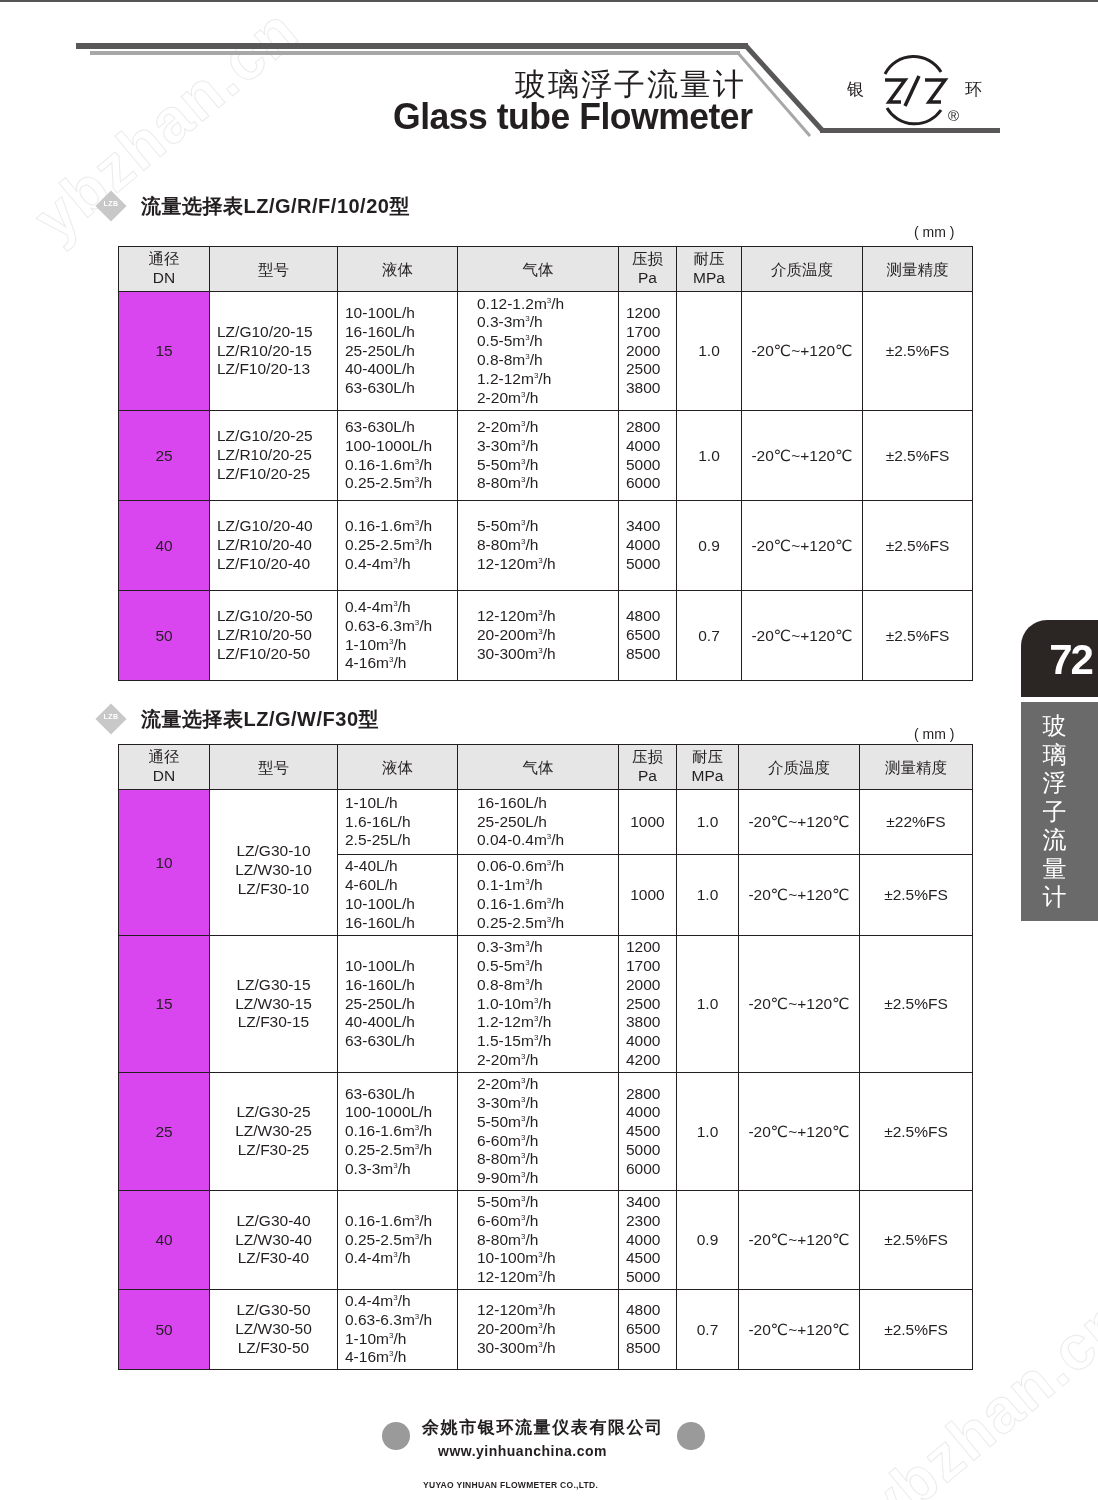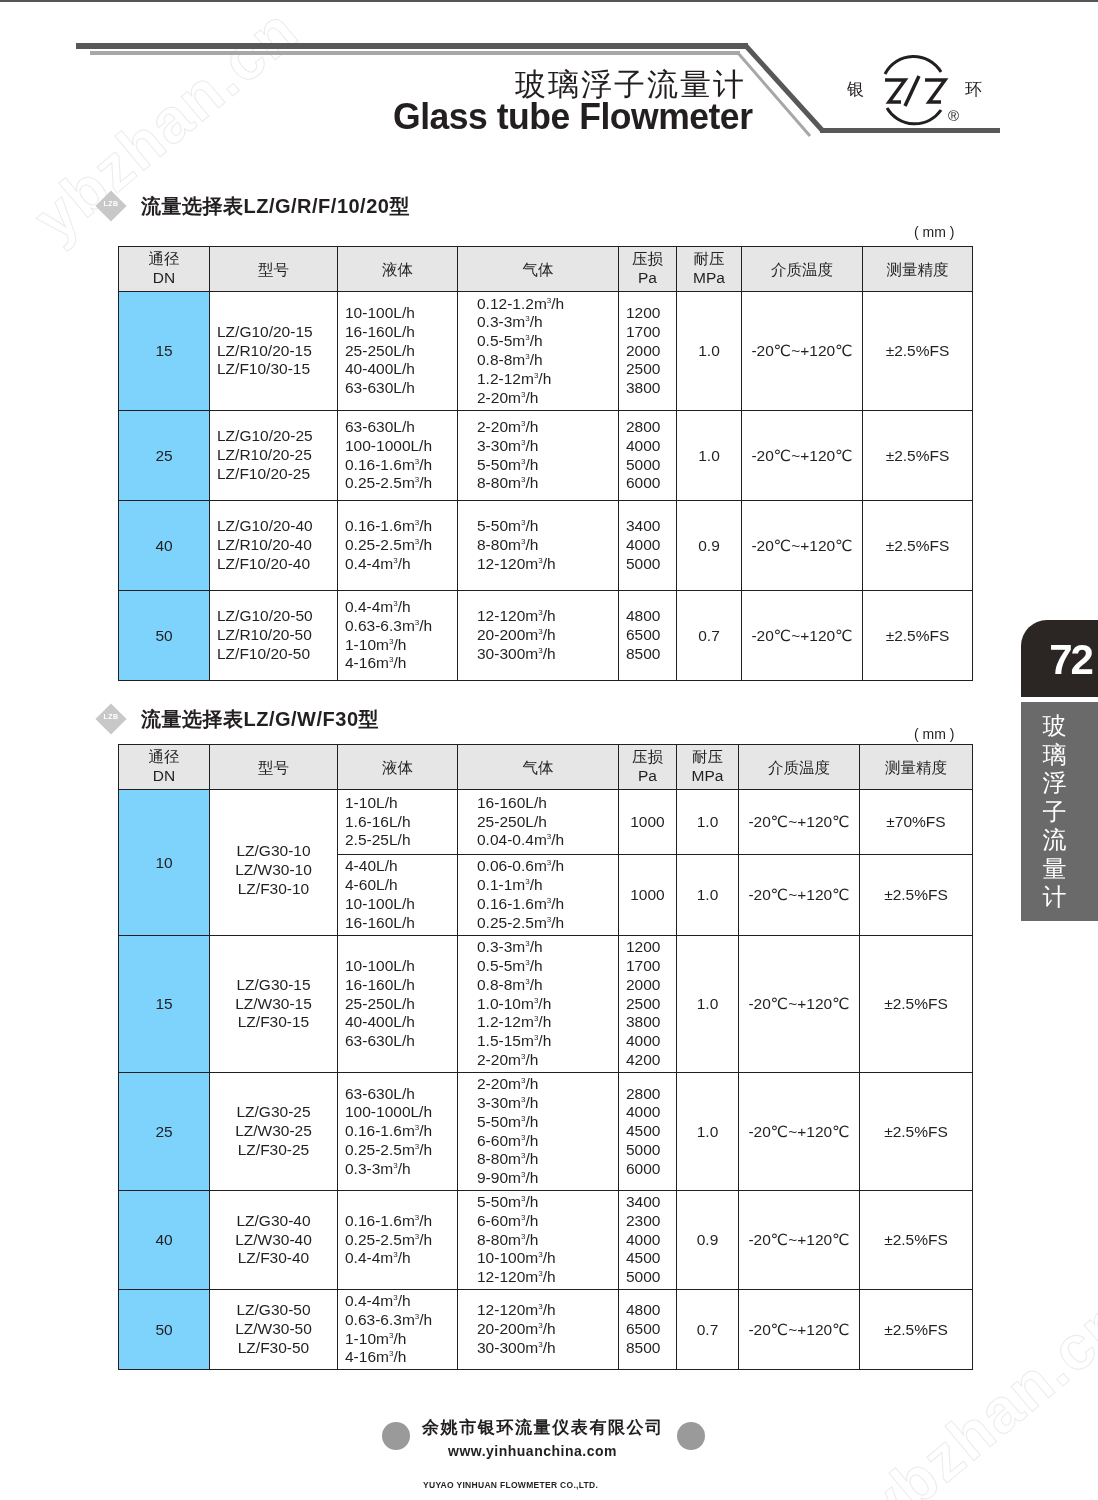--- a/index.html
+++ b/index.html
@@ -25,38 +25,38 @@
   .diamond { width: 36px; height: 36px; position: relative; }
   .diamond .shape { position: absolute; left: 7px; top: 7px; width: 22px; height: 22px; background: #c8c8c8; transform: rotate(45deg); }
   .diamond .txt { position: absolute; left: 0; top: 12px; width: 36px; text-align: center; font-size: 7px; color: #fff; letter-spacing: 0.5px; font-weight: bold; }
   .sec-title .label { margin-left: 12px; font-size: 20px; font-weight: bold; color: #231f20; letter-spacing: 0.5px; }
   .unit { position: absolute; font-size: 14px; color: #231f20; }
 
   
   table.spec { position: absolute; border-collapse: collapse; font-size: 15.5px; color: #231f20; table-layout: fixed; }
   table.spec th, table.spec td { border: 1.3px solid #231f20; vertical-align: middle; }
   table.spec th { background: #e6e6e6; font-weight: normal; text-align: center; line-height: 19px; font-size: 15.5px; }
-  table.spec td.dn { background: #7dd3fc; text-align: center; }
+  table.spec td.dn { background: #d946ef; text-align: center; }
   table.spec td.c { text-align: center; }
   table.spec td.l { text-align: left; padding-left: 7px; }
   .ln { display: block; line-height: 18.8px; white-space: nowrap; }
   sup { font-size: 8px; vertical-align: 6px; line-height: 0; }
 
   
   .tab-num { position: absolute; left: 1021px; top: 620px; width: 77px; height: 77px; background: #2b2523; border-top-left-radius: 26px; color: #fff; font-size: 42px; font-weight: bold; text-align: center; line-height: 80px; letter-spacing: -2px; font-family: "Liberation Sans Narrow", "Liberation Sans", sans-serif; padding-left: 22px; }
   .tab-text { position: absolute; left: 1021px; top: 702px; width: 77px; height: 219px; background: #6a6a6a; color: #fff; }
   .tab-text span { display: block; text-align: center; font-size: 24px; line-height: 28.5px; margin-left: -10px; }
   .tab-text .wrap { padding-top: 10px; }
 
   
   .footer { position: absolute; left: 380px; top: 1415px; width: 330px; height: 45px; }
   .dot { position: absolute; top: 7px; width: 28px; height: 28px; border-radius: 50%; background: #9a9a9a; }
   .foot-cn { position: absolute; left: 42px; top: 1px; font-size: 17px; font-weight: bold; color: #231f20; letter-spacing: 1.6px; font-family: "DejaVu Serif", serif; }
   .foot-en { position: absolute; left: 43px; top: 21px; font-size: 8.5px; font-weight: bold; color: #231f20; letter-spacing: 0.3px; margin-top: 44px; }
-  .foot-url { position: absolute; left: 68px; top: 28px; font-size: 14px; font-weight: bold; color: #231f20; letter-spacing: 0.5px; }
+  .foot-url { position: absolute; left: 58px; top: 28px; font-size: 14px; font-weight: bold; color: #231f20; letter-spacing: 0.5px; }
 
   
   .wm { position: absolute; font-size: 62px; font-weight: bold; color: transparent; -webkit-text-stroke: 1px #ebebeb; transform: rotate(-40deg); transform-origin: left top; letter-spacing: 2px; }
 </style>
 </head>
 <body>
 
 <div class="topline"></div>
 
 <div class="wm" style="left:20px; top:200px;">ybzhan.cn</div>
@@ -125,21 +125,21 @@
       <th>介质温度</th>
       <th>测量精度</th>
     </tr>
   </thead>
   <tbody id="t1body">
       <tr style="height:119px">
         <td class="dn">15</td>
         <td class="l">
           <span class="ln">LZ/G10/20-15</span>
           <span class="ln">LZ/R10/20-15</span>
-          <span class="ln">LZ/F10/30-15</span>
+          <span class="ln">LZ/F10/20-13</span>
         </td>
         <td class="l">
           <span class="ln">10-100L/h</span>
           <span class="ln">16-160L/h</span>
           <span class="ln">25-250L/h</span>
           <span class="ln">40-400L/h</span>
           <span class="ln">63-630L/h</span>
         </td>
         <td class="l" style="padding-left:19px">
           <span class="ln">0.12-1.2m<sup>3</sup>/h</span>
@@ -302,21 +302,21 @@
         <td class="l" style="padding-left:19px">
           <span class="ln">16-160L/h</span>
           <span class="ln">25-250L/h</span>
           <span class="ln">0.04-0.4m<sup>3</sup>/h</span>
         </td>
         <td class="c">
           <span class="ln">1000</span>
         </td>
         <td class="c">1.0</td>
         <td class="c">-20℃~+120℃</td>
-        <td class="c">±70%FS</td>
+        <td class="c">±22%FS</td>
       </tr>
       <tr style="height:81px">
         <td class="l">
           <span class="ln">4-40L/h</span>
           <span class="ln">4-60L/h</span>
           <span class="ln">10-100L/h</span>
           <span class="ln">16-160L/h</span>
         </td>
         <td class="l" style="padding-left:19px">
           <span class="ln">0.06-0.6m<sup>3</sup>/h</span>

